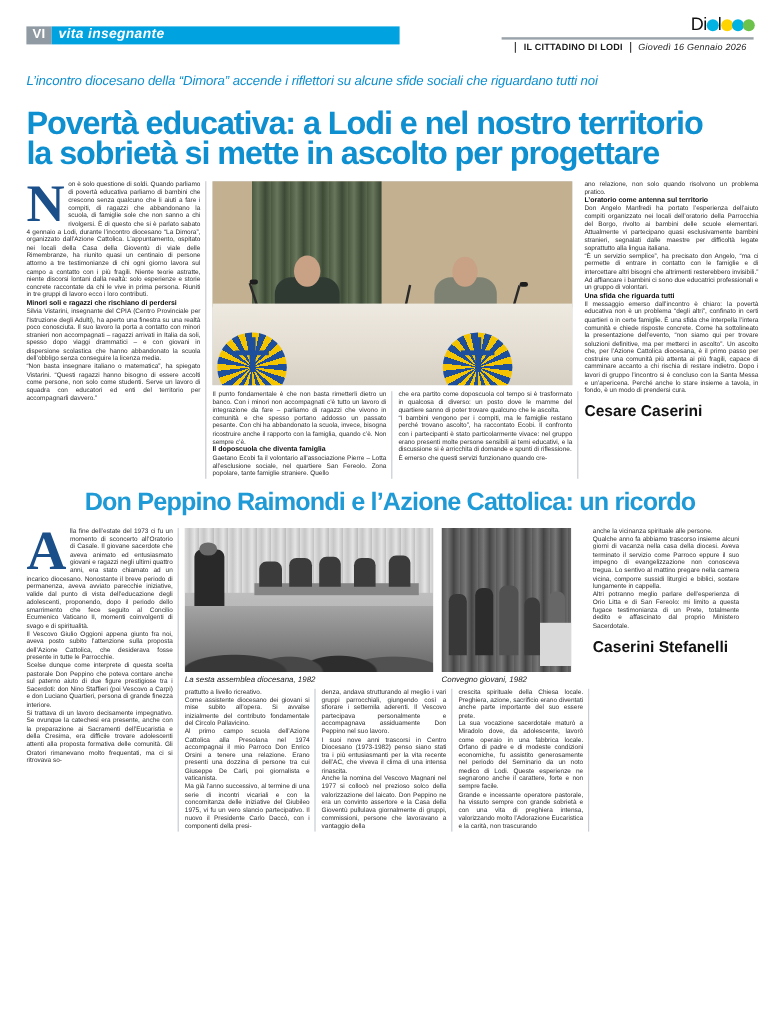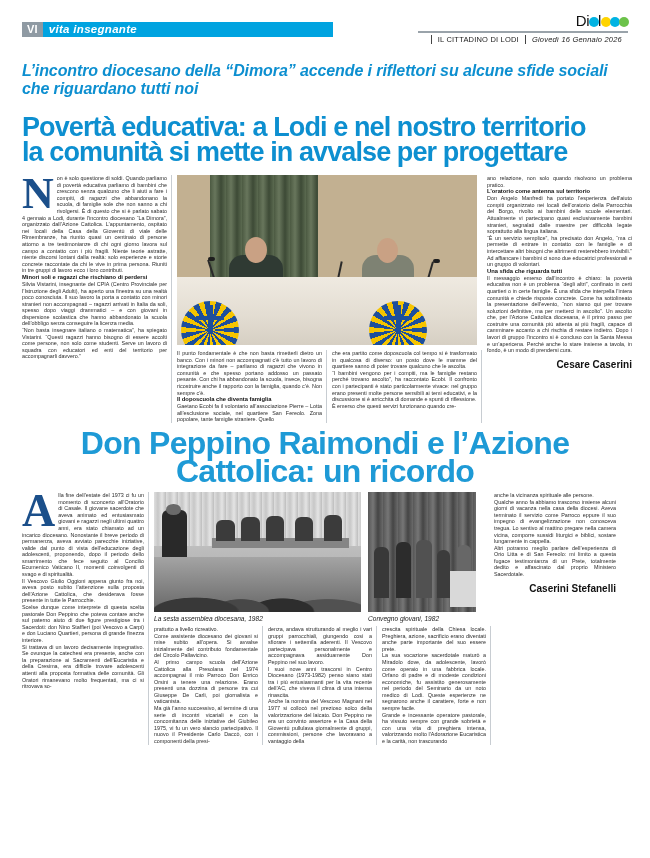--- a/index.html
+++ b/index.html
@@ -96,45 +96,45 @@
     gap: 0px;
     margin-top: 2px;
     font-size: 7.5px;
     letter-spacing: 0.2px;
   }
   .pubinfo .pi {
     padding: 0 6px;
     border-left: 1px solid #444;
     white-space: nowrap;
   }
-  .pubinfo .pi.name { font-weight: normal; }
+  .pubinfo .pi.name { font-weight: bold; }
   .pubinfo .pi.date { font-style: italic; }
 
   
   .article { position: relative; }
   .kicker {
     color: #0d8fd0;
     font-style: italic;
-    font-weight: bold;
-    font-size: 16px;
+    font-weight: normal;
+    font-size: 11px;
     margin: 10px 0 2px 0;
     letter-spacing: -0.1px;
   }
   .headline {
     color: #0d8fd0;
     font-weight: bold;
     font-size: 27px;
     line-height: 25px;
     letter-spacing: -0.9px;
     margin: 17px 0 10px 0;
   }
   .headline-2 {
     color: #1e9ad6;
     font-weight: bold;
-    font-size: 32px;
+    font-size: 21px;
     line-height: 28px;
     letter-spacing: -0.7px;
     text-align: center;
     margin: 6px 0 7px 0;
   }
 
   .cols {
     display: flex;
     gap: 10px;
   }
@@ -168,23 +168,23 @@
     color: #1b4f8a;
     margin: 1px 3px 0 0;
     font-family: "Liberation Serif", serif;
   }
   .dropcap.serifA {
     color: #1b4f8a;
     font-size: 46px;
     line-height: 36px;
   }
   .byline {
-    text-align: right;
-    font-weight: bold;
-    font-size: 10px;
+    text-align: left;
+    font-weight: bold;
+    font-size: 13px;
     margin-top: 5px;
     color: #111;
   }
   .col-rule {
     position: absolute;
     top: 0;
     bottom: 0;
     right: -5px;
     border-left: 1px solid #c8cdd2;
   }
@@ -362,21 +362,21 @@
           <span class="pi date">Giovedì 16 Gennaio 2026</span>
         </div>
       </div>
     </div>
   </div>
 
   <div class="article">
     <div class="kicker">L’incontro diocesano della “Dimora” accende i riflettori su alcune sfide sociali che riguardano tutti noi</div>
     <div class="headline">
       <div>Povertà educativa: a Lodi e nel nostro territorio</div>
-      <div>la comunità si mette in avvalse per progettare</div>
+      <div>la sobrietà si mette in ascolto per progettare</div>
     </div>
 
     <div class="cols">
 
       <div class="col">
         <div class="bodytext">
           <span class="dropcap">N</span>
           <p>on è solo questione di soldi. Quando parliamo di povertà educativa parliamo di bambini che crescono senza qualcuno che li aiuti a fare i compiti, di ragazzi che abbandonano la scuola, di famiglie sole che non sanno a chi rivolgersi. È di questo che si è parlato sabato 4 gennaio a Lodi, durante l’incontro diocesano “La Dimora”, organizzato dall’Azione Cattolica. L’appuntamento, ospitato nei locali della Casa della Gioventù di viale delle Rimembranze, ha riunito quasi un centinaio di persone attorno a tre testimonianze di chi ogni giorno lavora sul campo a contatto con i più fragili. Niente teorie astratte, niente discorsi lontani dalla realtà: solo esperienze e storie concrete raccontate da chi le vive in prima persona. Riuniti in tre gruppi di lavoro ecco i loro contributi.</p>
           <p class="subhead">Minori soli e ragazzi che rischiano di perdersi</p>
           <p>Silvia Vistarini, insegnante del CPIA (Centro Provinciale per l’Istruzione degli Adulti), ha aperto una finestra su una realtà poco conosciuta. Il suo lavoro la porta a contatto con minori stranieri non accompagnati – ragazzi arrivati in Italia da soli, spesso dopo viaggi drammatici – e con giovani in dispersione scolastica che hanno abbandonato la scuola dell’obbligo senza conseguire la licenza media.</p>

